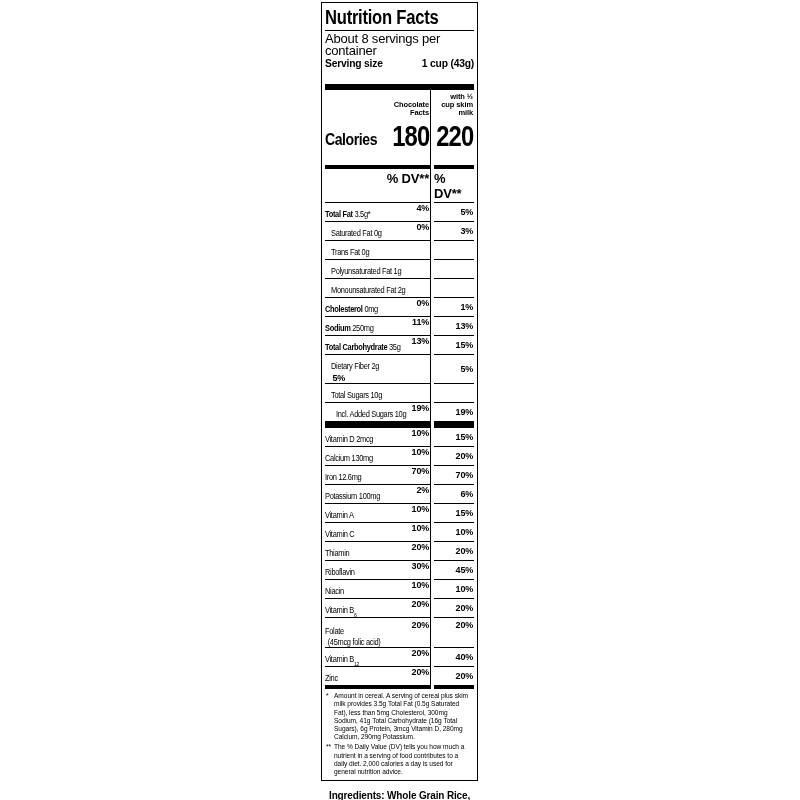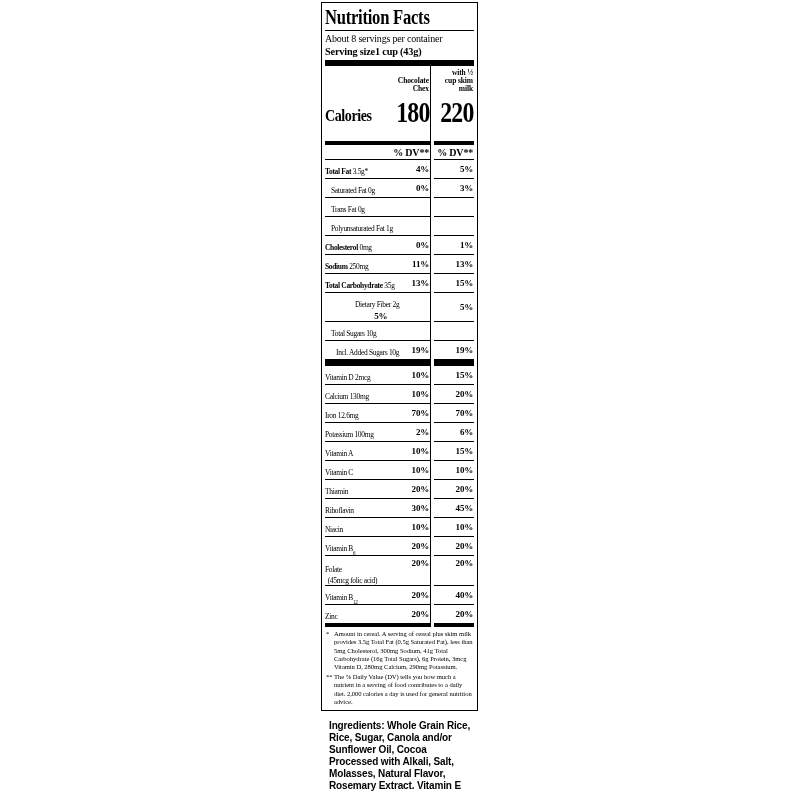--- a/index.html
+++ b/index.html
@@ -5,29 +5,29 @@
   html,body{margin:0;padding:0;}
   body{
     width:800px;height:800px;overflow:hidden;position:relative;
     background:#ffffff;color:#000;
     font-family:"Liberation Sans", sans-serif;
     -webkit-font-smoothing:antialiased;
   }
   .sheet{position:absolute;left:321px;top:2px;width:157px;}
 
   
-  .nf-box{border:1px solid #000;background:#fff;padding:2px 3px 2px 3px;box-sizing:border-box;font-family:Liberation Serif, serif;}
+  .nf-box{border:1px solid #000;background:#fff;padding:2px 3px 2px 3px;box-sizing:border-box;}
   .title-wrap{border-bottom:1px solid #000;padding-bottom:1px;}
   .nf-title{
     font-size:20px;font-weight:900;line-height:24px;white-space:nowrap;
     display:inline-block;transform:scaleX(0.83);transform-origin:left center;
     letter-spacing:-0.3px;
   }
-  .servings{font-size:10px;line-height:12px;padding-top:2px;letter-spacing:-0.2px;}
-  .serving-row{display:flex;justify-content:flex-start;font-weight:bold;font-size:10.3px;line-height:13px;padding-bottom:2px;letter-spacing:-0.2px;}
+  .servings{font-size:13px;line-height:12px;padding-top:2px;letter-spacing:-0.2px;}
+  .serving-row{display:flex;justify-content:space-between;font-weight:bold;font-size:10.3px;line-height:13px;padding-bottom:14px;letter-spacing:-0.2px;}
   .bar-top{height:6px;background:#000;}
 
   
   .tc{display:flex;}
   .lc{width:106px;border-right:1px solid #000;box-sizing:border-box;}
   .rc{flex:1;padding-left:3px;min-width:0;}
 
   
   .colhead{font-size:7.5px;font-weight:bold;line-height:8.2px;text-align:right;white-space:pre-line;padding:3px 1px 1px 0;letter-spacing:-0.1px;}
 
@@ -38,25 +38,25 @@
   .cal-num{font-size:29px;font-weight:bold;line-height:26px;letter-spacing:-1px;transform:scaleX(0.82);transform-origin:right bottom;white-space:nowrap;}
 
   
   .bar-split .lc-b{height:4px;background:#000;}
   .bar-split .rc-b{height:4px;background:#000;}
   .bar-split.thick .lc-b,.bar-split.thick .rc-b{height:7px;}
   .bar-split .lc,.bar-split .rc{padding-top:0;}
 
   
   .dvh-row .lc-i,.dvh-row .rc-i{display:flex;justify-content:flex-end;padding:2px 1px 1px 0;}
-  .dvh{font-size:10px;font-weight:bold;letter-spacing:-0.2px;}
+  .dvh{font-size:13px;font-weight:bold;letter-spacing:-0.2px;}
 
   
   .row{display:flex;min-height:15px;}
-  .row .lc-i{border-top:1px solid #000;min-height:15px;height:100%;display:flex;justify-content:space-between;align-items:center;padding-right:1px;box-sizing:border-box;}
+  .row .lc-i{border-top:1px solid #000;min-height:15px;height:100%;display:flex;justify-content:space-between;align-items:flex-start;padding-right:1px;box-sizing:border-box;}
   .row .rc-i{border-top:1px solid #000;min-height:15px;height:100%;display:flex;justify-content:flex-end;align-items:center;padding-right:1px;box-sizing:border-box;}
   .row.no-top .lc-i,.row.no-top .rc-i{border-top:none;}
   .row.two .lc-i,.row.two .rc-i{align-items:flex-start;padding-top:2px;}
   .labwrap{min-width:0;}
   .lab{font-size:8.3px;letter-spacing:-0.35px;white-space:nowrap;display:inline-block;transform:scaleX(0.9);transform-origin:left center;}
   .lab.b{font-weight:bold;}
   .amt{font-weight:normal;}
   .line2{font-size:8.3px;letter-spacing:-0.35px;white-space:nowrap;padding-left:3px;line-height:9.5px;transform:scaleX(0.9);transform-origin:left center;}
   .dv{font-size:9px;font-weight:bold;letter-spacing:-0.2px;flex-shrink:0;padding-left:2px;}
 
@@ -88,21 +88,21 @@
     <div class="serving-row">
       <span>Serving size</span>
       <span>1 cup (43g)</span>
     </div>
 
     <div class="bar-top"></div>
 
     <div class="tc">
       <div class="lc" style="display:flex;justify-content:flex-end;align-items:flex-end;">
         <div class="colhead">Chocolate
-Chex</div>
+Facts</div>
       </div>
       <div class="rc" style="display:flex;justify-content:flex-end;align-items:flex-end;">
         <div class="colhead">with ½
 cup skim
 milk</div>
       </div>
     </div>
 
     <div class="tc cal-row">
       <div class="lc">
@@ -188,20 +188,33 @@
             </div>
           </div>
           <div class="rc">
             <div class="rc-i">
               <span class="dv"></span>
             </div>
           </div>
         </div>
         <div class="row">
           <div class="lc">
+            <div class="lc-i" style="padding-left: 5.5px;">
+              <div class="labwrap"><span class="lab">Monounsaturated Fat<span class="amt">&nbsp;2g</span></span></div>
+              <span class="dv"></span>
+            </div>
+          </div>
+          <div class="rc">
+            <div class="rc-i">
+              <span class="dv"></span>
+            </div>
+          </div>
+        </div>
+        <div class="row">
+          <div class="lc">
             <div class="lc-i">
               <div class="labwrap"><span class="lab b">Cholesterol<span class="amt">&nbsp;0mg</span></span></div>
               <span class="dv">0%</span>
             </div>
           </div>
           <div class="rc">
             <div class="rc-i">
               <span class="dv">1%</span>
             </div>
           </div>

